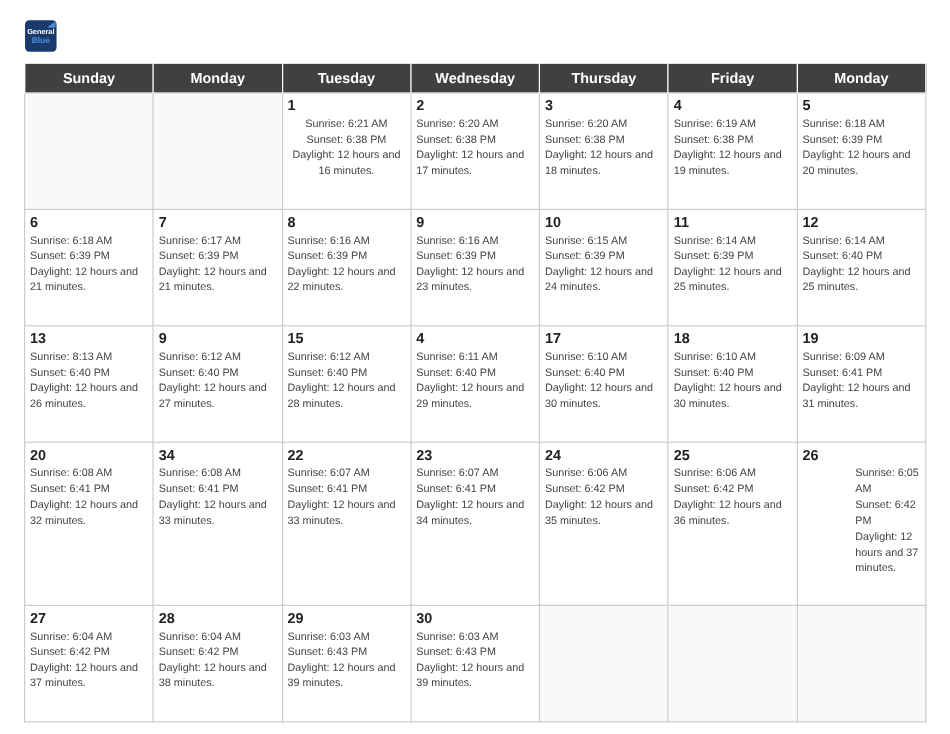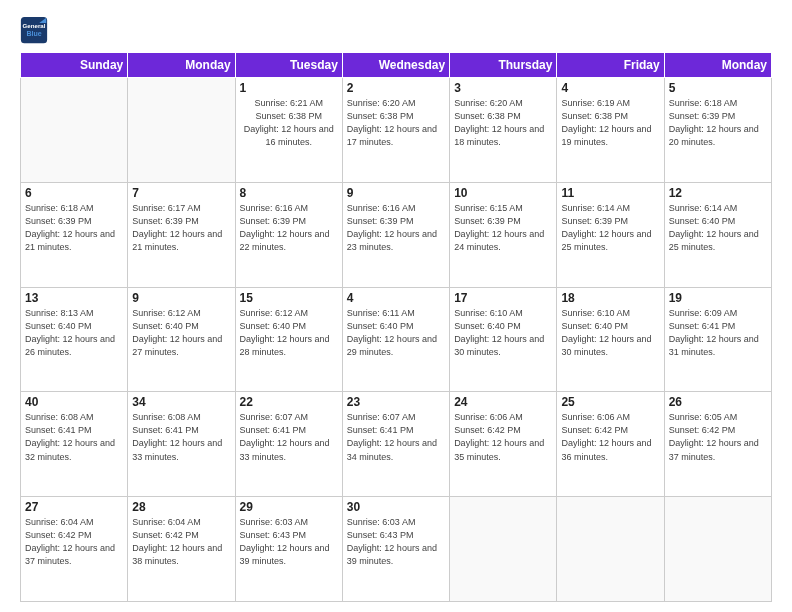--- a/index.html
+++ b/index.html
@@ -45,26 +45,26 @@
       color: #444;
       font-weight: normal;
     }
     .calendar {
       flex: 1;
       border-collapse: collapse;
       width: 100%;
       table-layout: fixed;
     }
     .calendar th {
-      background: #6d28d9;
+      background: #404040;
       color: #fff;
       font-size: 12px;
       font-weight: bold;
       padding: 5px 4px;
-      text-align: right;
+      text-align: center;
       border: 1px solid #fff;
     }
     .calendar td {
       border: 1px solid #ccc;
       vertical-align: top;
       padding: 3px 4px;
       font-size: 9.5px;
       color: #333;
       background: #fff;
       height: 82px;
@@ -234,21 +234,21 @@
           </td>
           <td>
             <span class="day-num">19</span>
             <div class="day-info" style="white-space: pre-line;">Sunrise: 6:09 AM
 Sunset: 6:41 PM
 Daylight: 12 hours and 31 minutes.</div>
           </td>
         </tr>
         <tr>
           <td>
-            <span class="day-num">40</span>
+            <span class="day-num">20</span>
             <div class="day-info" style="white-space: pre-line;">Sunrise: 6:08 AM
 Sunset: 6:41 PM
 Daylight: 12 hours and 32 minutes.</div>
           </td>
           <td>
             <span class="day-num">34</span>
             <div class="day-info" style="white-space: pre-line;">Sunrise: 6:08 AM
 Sunset: 6:41 PM
 Daylight: 12 hours and 33 minutes.</div>
           </td>
@@ -271,21 +271,21 @@
 Daylight: 12 hours and 35 minutes.</div>
           </td>
           <td>
             <span class="day-num">25</span>
             <div class="day-info" style="white-space: pre-line;">Sunrise: 6:06 AM
 Sunset: 6:42 PM
 Daylight: 12 hours and 36 minutes.</div>
           </td>
           <td>
             <span class="day-num">26</span>
-            <div class="day-info" style="white-space: pre-line;">Sunrise: 6:05 AM
+            <div class="day-info" style="white-space: pre-line; margin-left: 44px;">Sunrise: 6:05 AM
 Sunset: 6:42 PM
 Daylight: 12 hours and 37 minutes.</div>
           </td>
         </tr>
         <tr>
           <td>
             <span class="day-num">27</span>
             <div class="day-info" style="white-space: pre-line;">Sunrise: 6:04 AM
 Sunset: 6:42 PM
 Daylight: 12 hours and 37 minutes.</div>

